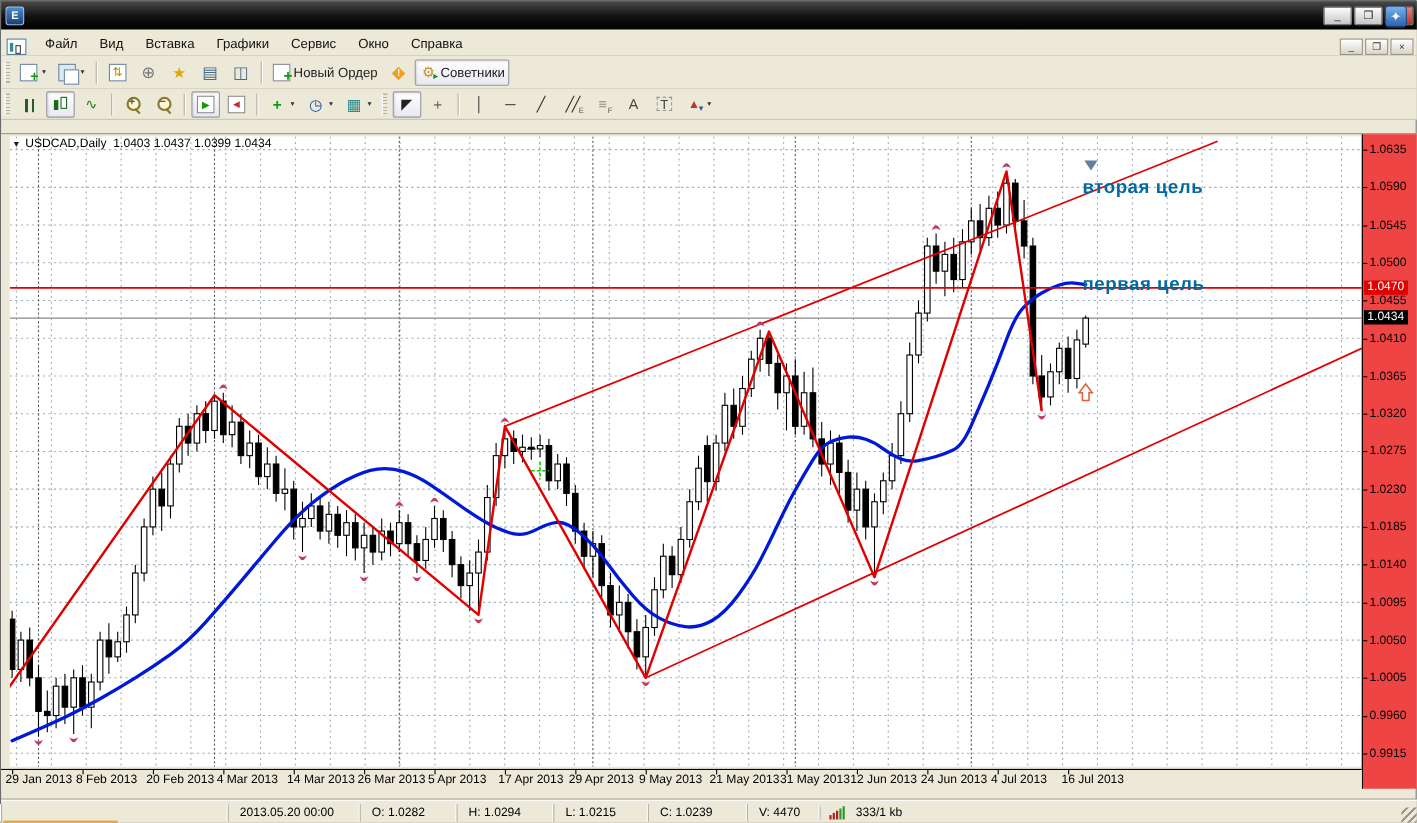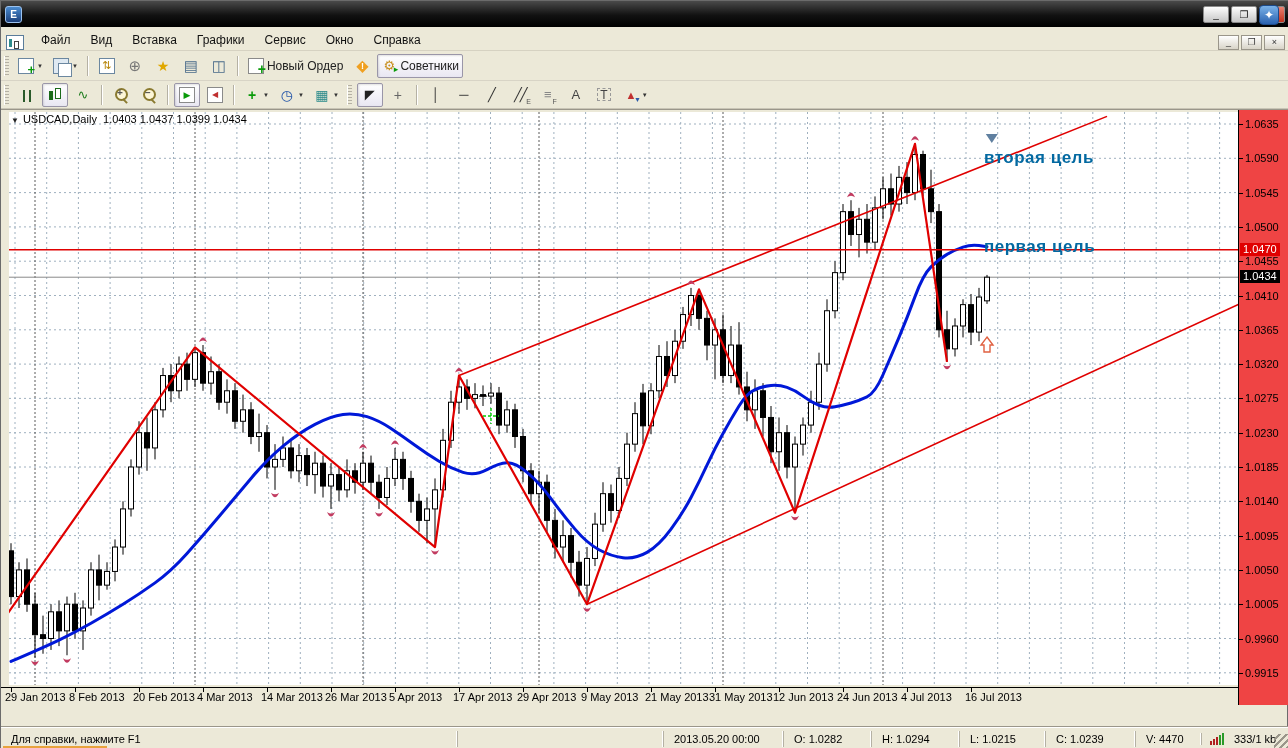--- a/index.html
+++ b/index.html
@@ -90,21 +90,21 @@
 
   .tf-group { display:flex; margin-left:14px; align-items:center; }
   .tf-btn { min-width:28px; height:22px; margin:0 1px; display:flex; align-items:center; justify-content:center;
     font-size:11px; color:#333; border:1px solid transparent; border-radius:2px; }
   .tf-btn.active { border:1px solid #9a96a8; background:linear-gradient(#ffffff,#e9e7f2); box-shadow:inset 1px 1px 2px rgba(0,0,0,.15); color:#000; }
   .community { position:absolute; right:8px; top:4px; width:20px; height:20px; border-radius:4px;
     background:linear-gradient(#7ab2e8,#2a62b0); border:1px solid #1c4a8a; color:#fff; font-size:12px;
     display:flex; align-items:center; justify-content:center; }
 
   
-  .chartwrap { position:absolute; left:0; top:108px; width:1288px; height:595px; background:#ECE9D8;
+  .chartwrap { position:absolute; left:0; top:120px; width:1288px; height:595px; background:#ECE9D8;
     border-top:1px solid #9a968a; }
   #plot { position:absolute; left:8px; top:2px; width:1229px; height:573px; background:#fff; }
   .symbol-label { position:absolute; left:10px; top:3px; color:#000; font-size:11px; z-index:5; }
   .symbol-label .tri { font-size:8px; color:#222; margin-right:4px; }
   .anno { position:absolute; color:#0369a1; font-weight:bold; font-size:17px; z-index:6; letter-spacing:.5px; }
   #anno2 { left:983px; top:38px; }
   #anno1 { left:983px; top:127px; }
   .paxis { position:absolute; left:1237px; top:0; width:51px; height:595px; background:#ef4444; border-left:1px solid #000; }
   .ptick { position:absolute; left:6px; font-size:11px; color:#000; }
   .ptickmark { position:absolute; left:0; width:4px; height:1px; background:#000; }
@@ -708,21 +708,20 @@
         <div class="dtick" style="left: 836px;">24 Jun 2013</div>
         <div class="dtickmark" style="left: 906px;"></div>
         <div class="dtick" style="left: 900px;">4 Jul 2013</div>
         <div class="dtickmark" style="left: 970px;"></div>
         <div class="dtick" style="left: 964px;">16 Jul 2013</div>
       </div>
   </div>
 
 
   <div class="statusbar">
-    <div class="st-cell st-help">Для справки, нажмите F1</div>
     <div class="st-cell st-gap"></div>
     <div class="st-cell st-dt">2013.05.20 00:00</div>
     <div class="st-cell st-o">O: 1.0282</div>
     <div class="st-cell st-h">H: 1.0294</div>
     <div class="st-cell st-l">L: 1.0215</div>
     <div class="st-cell st-c">C: 1.0239</div>
     <div class="st-cell st-v">V: 4470</div>
     <div class="st-cell st-signal">
       <i style="height:4px"></i>
         <i style="height:6px"></i>

